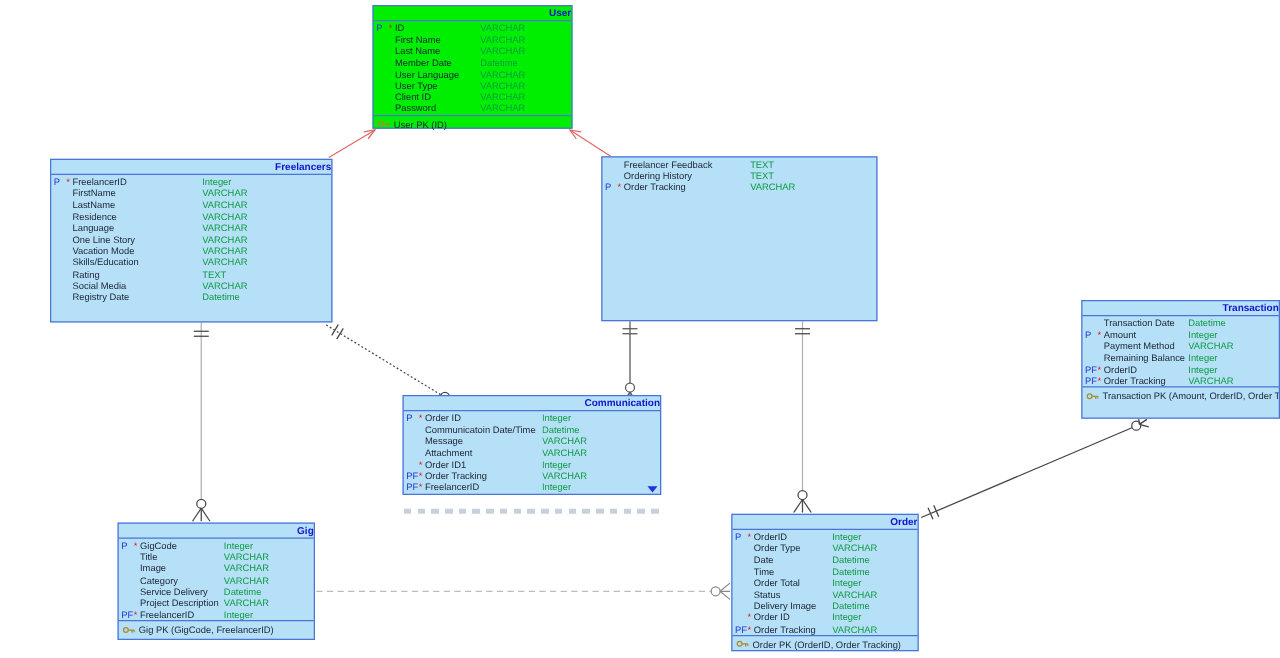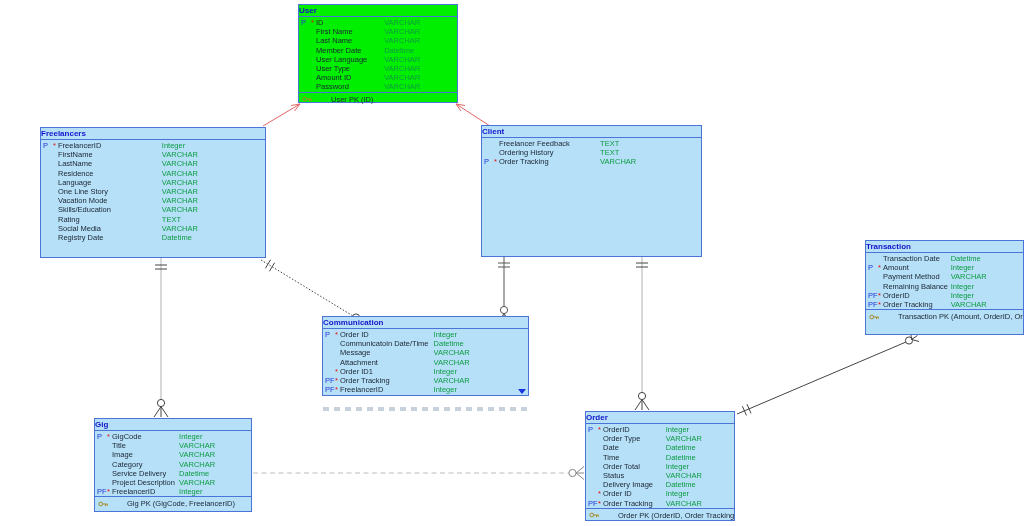--- a/index.html
+++ b/index.html
@@ -2,29 +2,29 @@
 <html><head>
 <meta charset="utf-8">
 <style>
   html,body{margin:0;padding:0;background:#fff;}
   .canvas{position:relative;width:1024px;height:526px;background:#ffffff;overflow:hidden;
           font-family:"Liberation Sans",sans-serif;}
   .wires{position:absolute;left:0;top:0;width:1024px;height:526px;}
   .entity{position:absolute;background:#b5e0f7;border:1px solid #4a74d8;box-sizing:border-box;
           display:flex;flex-direction:column;font-size:7.5px;color:#1b2433;}
   .entity.green{background:#00ee00;}
-  .hdr{flex:0 0 auto;height:11px;line-height:11px;text-align:left;color:#1414cc;font-weight:bold;
+  .hdr{flex:0 0 auto;height:11px;line-height:11px;text-align:right;color:#1414cc;font-weight:bold;
        font-size:8px;border-bottom:1px solid #4a74d8;white-space:nowrap;overflow:hidden;}
   .rows{flex:0 0 auto;padding-top:1px;}
   .row{display:flex;align-items:center;height:9.2px;padding:0 2px;white-space:nowrap;overflow:hidden;}
   .pk{width:10px;flex:0 0 auto;color:#2336d8;}
   .req{width:5px;flex:0 0 auto;color:#e81010;}
   .fname{flex:1 1 auto;overflow:hidden;}
   .ftype{width:46%;flex:0 0 auto;color:#0d9b42;overflow:hidden;}
-  .ftr{flex:0 0 auto;border-top:1px solid #4a74d8;display:flex;align-items:center;gap:19px;
+  .ftr{flex:0 0 auto;border-top:1px solid #4a74d8;display:flex;align-items:center;gap:3px;
        padding:2px 3px;white-space:nowrap;overflow:hidden;}
   .keyic{display:inline-flex;flex:0 0 auto;}
   .fill{flex:1 1 auto;}
   .tri{position:absolute;right:2px;bottom:1px;width:0;height:0;border-left:4px solid transparent;
        border-right:4px solid transparent;border-top:5px solid #1a35e0;}
   .clip-strip{position:absolute;left:323px;top:407px;width:205px;height:4px;overflow:hidden;
        background:repeating-linear-gradient(90deg,#8fa3b8 0 6px,rgba(0,0,0,0) 6px 11px);opacity:.5;}
 </style>
 </head>
 <body>
@@ -141,21 +141,21 @@
         </div>
         <div class="row">
           <span class="pk"></span>
           <span class="req"></span>
           <span class="fname">User Type</span>
           <span class="ftype">VARCHAR</span>
         </div>
         <div class="row">
           <span class="pk"></span>
           <span class="req"></span>
-          <span class="fname">Amount ID</span>
+          <span class="fname">Client ID</span>
           <span class="ftype">VARCHAR</span>
         </div>
         <div class="row">
           <span class="pk"></span>
           <span class="req"></span>
           <span class="fname">Password</span>
           <span class="ftype">VARCHAR</span>
         </div>
       </div>
       <div class="ftr">
@@ -235,21 +235,20 @@
         <div class="row">
           <span class="pk"></span>
           <span class="req"></span>
           <span class="fname">Registry Date</span>
           <span class="ftype">Datetime</span>
         </div>
       </div>
       <div class="fill"></div>
     </div>
   <div class="entity" style="left:481px;top:125px;width:221px;height:132px;">
-      <div class="hdr">Client</div>
       <div class="rows">
         <div class="row">
           <span class="pk"></span>
           <span class="req"></span>
           <span class="fname">Freelancer Feedback</span>
           <span class="ftype">TEXT</span>
         </div>
         <div class="row">
           <span class="pk"></span>
           <span class="req"></span>

